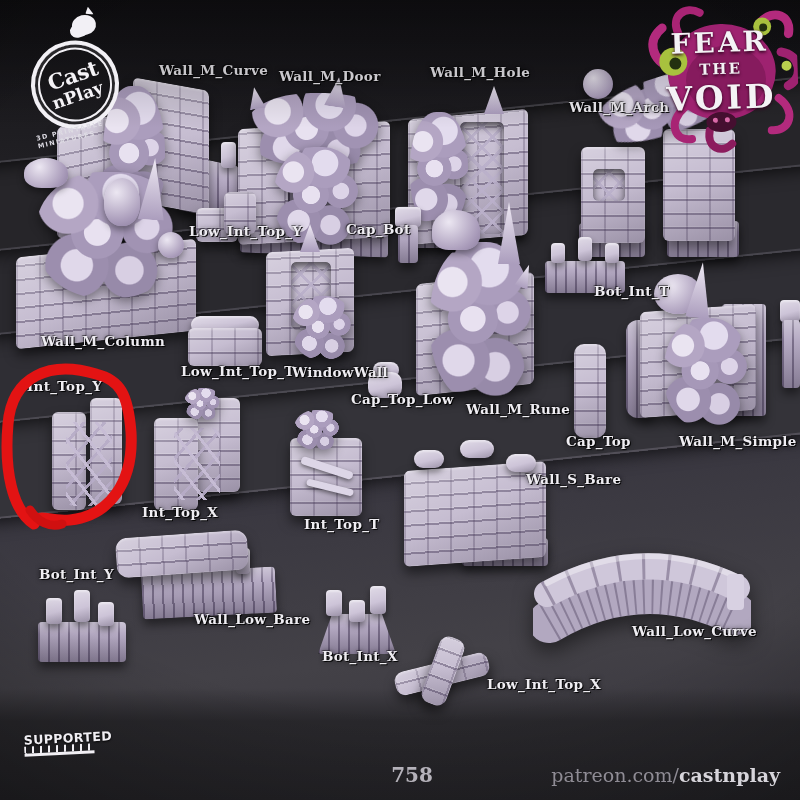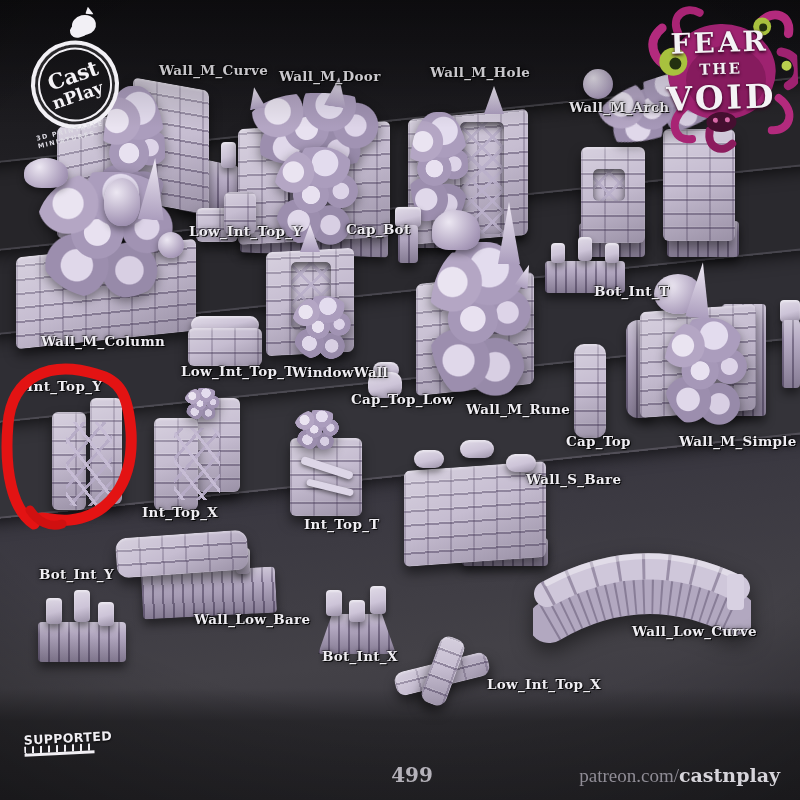--- a/index.html
+++ b/index.html
@@ -73,21 +73,21 @@
         clip-path:polygon(50% 0,100% 100%,0 70%);}
   .logo-fear{position:absolute;left:644px;top:2px;width:154px;height:156px;z-index:8;transform:rotate(-2deg);}
   .fear-txt{position:absolute;left:0;width:100%;text-align:center;font-family:"DejaVu Serif",serif;
         font-weight:bold;color:#f4f2f5;text-shadow:0 2px 3px rgba(50,6,34,.85), 0 0 2px rgba(50,6,34,.6);}
   .footer-title{position:absolute;left:412px;top:704px;transform:translateX(-50%);z-index:8;
         font-family:"DejaVu Serif",serif;font-weight:bold;font-size:41px;color:#f5f3f6;
         text-shadow:0 2px 4px rgba(0,0,0,.6);white-space:nowrap;}
   .footer-num{position:absolute;left:412px;top:763px;transform:translateX(-50%);z-index:8;
         font-family:"DejaVu Serif",serif;font-weight:bold;font-size:20px;color:#b5b2ba;}
   .patreon{position:absolute;right:20px;top:764px;z-index:8;font-family:"DejaVu Serif",serif;font-size:19px;white-space:nowrap;}
-  .patreon .pfx{color:#8f8c95;font-family:Liberation Serif, serif;}
+  .patreon .pfx{color:#8f8c95;}
   .patreon .hnd{color:#d7d5db;font-weight:bold;}
   .supported{position:absolute;left:24px;top:731px;z-index:8;transform:rotate(-3deg);width:70px;}
   .supported .stxt{font-family:"DejaVu Sans",sans-serif;font-weight:bold;font-size:12.5px;
         letter-spacing:.4px;color:#f1eff4;text-shadow:0 1px 2px #000;}
   .supports-sticks{height:7px;margin-top:-1px;
         background-image:repeating-linear-gradient(90deg,#f1eff4 0 2px, rgba(0,0,0,0) 2px 8px);}
   .supports-base{height:2.5px;background:#f1eff4;}
 </style>
 </head>
 <body>
@@ -332,21 +332,21 @@
       <circle cx="70" cy="118" r="2.5" fill="#d86aa8"></circle>
         <circle cx="82" cy="118" r="2.5" fill="#d86aa8"></circle>
     </svg>
     <div class="fear-txt" style="top:24px;font-size:28px;letter-spacing:3px;">FEAR</div>
     <div class="fear-txt" style="top:58px;font-size:15px;letter-spacing:2px;">THE</div>
     <div class="fear-txt" style="top:76px;font-size:33px;letter-spacing:3px;">VOID</div>
   </div>
 
   <div class="vignette"></div>
 
-  <div class="footer-num">499</div>
+  <div class="footer-num">758</div>
   <div class="patreon">
     <span class="pfx">patreon.com/</span><span class="hnd">castnplay</span>
   </div>
   <div class="supported">
     <div class="stxt">SUPPORTED</div>
     <div class="supports-sticks"></div>
     <div class="supports-base"></div>
   </div>
 
 </div>

